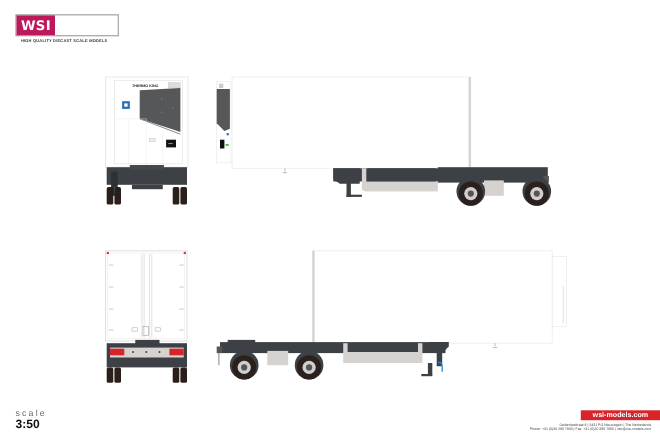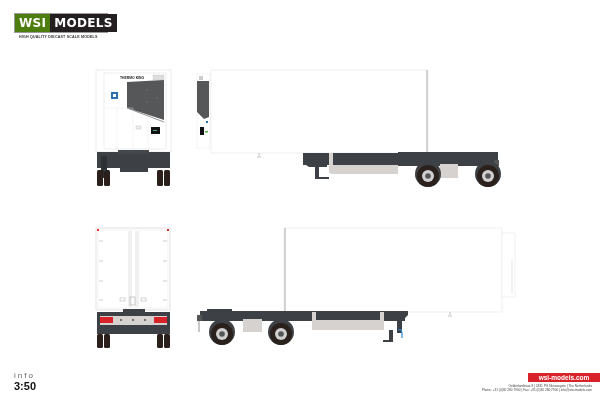--- a/index.html
+++ b/index.html
@@ -1,32 +1,31 @@
 <!DOCTYPE html>
 <html><head>
 <meta charset="utf-8">
 <style>
   html,body{margin:0;padding:0;background:#ffffff;}
   body{width:600px;height:401px;position:relative;overflow:hidden;font-family:"Liberation Sans",sans-serif;}
   .logo{position:absolute;left:14px;top:13px;width:94px;height:20px;display:flex;border:1px solid #9a9a9a;box-sizing:border-box;}
-  .logo .wsi{background:#4d7c0f;color:#fff;font-weight:bold;font-size:12px;line-height:18px;padding:0 4px;letter-spacing:0.3px;font-family:"DejaVu Sans",sans-serif;}
+  .logo .wsi{background:#be185d;color:#fff;font-weight:bold;font-size:12px;line-height:18px;padding:0 4px;letter-spacing:0.3px;font-family:"DejaVu Sans",sans-serif;}
   .logo .models{background:#231f20;color:#fff;font-weight:bold;font-size:12px;line-height:18px;padding:0 4px;flex:1;font-family:"DejaVu Sans",sans-serif;letter-spacing:0.3px;}
   .tagline{position:absolute;left:19px;top:35px;font-size:3.6px;font-weight:bold;color:#333;letter-spacing:0.2px;white-space:nowrap;}
   .scale-label{position:absolute;left:14px;top:371px;font-size:8px;color:#666;letter-spacing:2px;}
   .scale-value{position:absolute;left:14px;top:380px;font-size:11px;font-weight:bold;color:#111;}
   .site{position:absolute;left:528px;top:373px;width:72px;height:9px;background:#d8232a;color:#fff;font-size:6.5px;font-weight:bold;line-height:9px;text-align:center;}
   .addr{position:absolute;right:8px;top:384px;font-size:3.2px;color:#444;text-align:right;line-height:4.2px;white-space:nowrap;}
   svg.drawing{position:absolute;left:0;top:0;}
 </style>
 </head>
 <body>
 
 <div class="logo">
   <span class="wsi">WSI</span>
-  <span class="models">MODELS</span>
 </div>
 <div class="tagline">HIGH QUALITY DIECAST SCALE MODELS</div>
 
 <svg class="drawing" width="600" height="401" viewBox="0 0 600 401">
 
   <g>
     <rect x="96" y="70" width="75" height="82" fill="#fff" stroke="#e6e6e6" stroke-width="0.8"></rect>
     <rect x="104" y="73" width="62" height="76" fill="#fff" stroke="#e2e2e2" stroke-width="0.6"></rect>
     <text x="120" y="79" font-size="3.4" font-weight="bold" fill="#222" font-family="Liberation Sans, sans-serif">THERMO KING</text>
     <rect x="153" y="75" width="11" height="5" fill="#ddd" stroke="#bbb" stroke-width="0.3"></rect>
@@ -162,20 +161,20 @@
     </g>
     <g>
       <circle cx="281" cy="332" r="13" fill="#3d4145"></circle>
       <circle cx="281" cy="334" r="11" fill="#2a211d"></circle>
       <circle cx="281" cy="334" r="6" fill="#cfcfcf"></circle>
       <circle cx="281" cy="334" r="2.8" fill="#555"></circle>
     </g>
   </g>
 </svg>
 
-<div class="scale-label">info</div>
+<div class="scale-label">scale</div>
 <div class="scale-value">3:50</div>
 
 <div class="site">wsi-models.com</div>
 <div class="addr">
   <div>Oelderlandtraat 8  |  2431 PG Nieuwegein  |  The Netherlands</div>
   <div>Phone: +31 (0)30 280 7900  |  Fax: +31 (0)30 280 7900  |  info@wsi-models.com</div>
 </div>
 
 </body></html>

